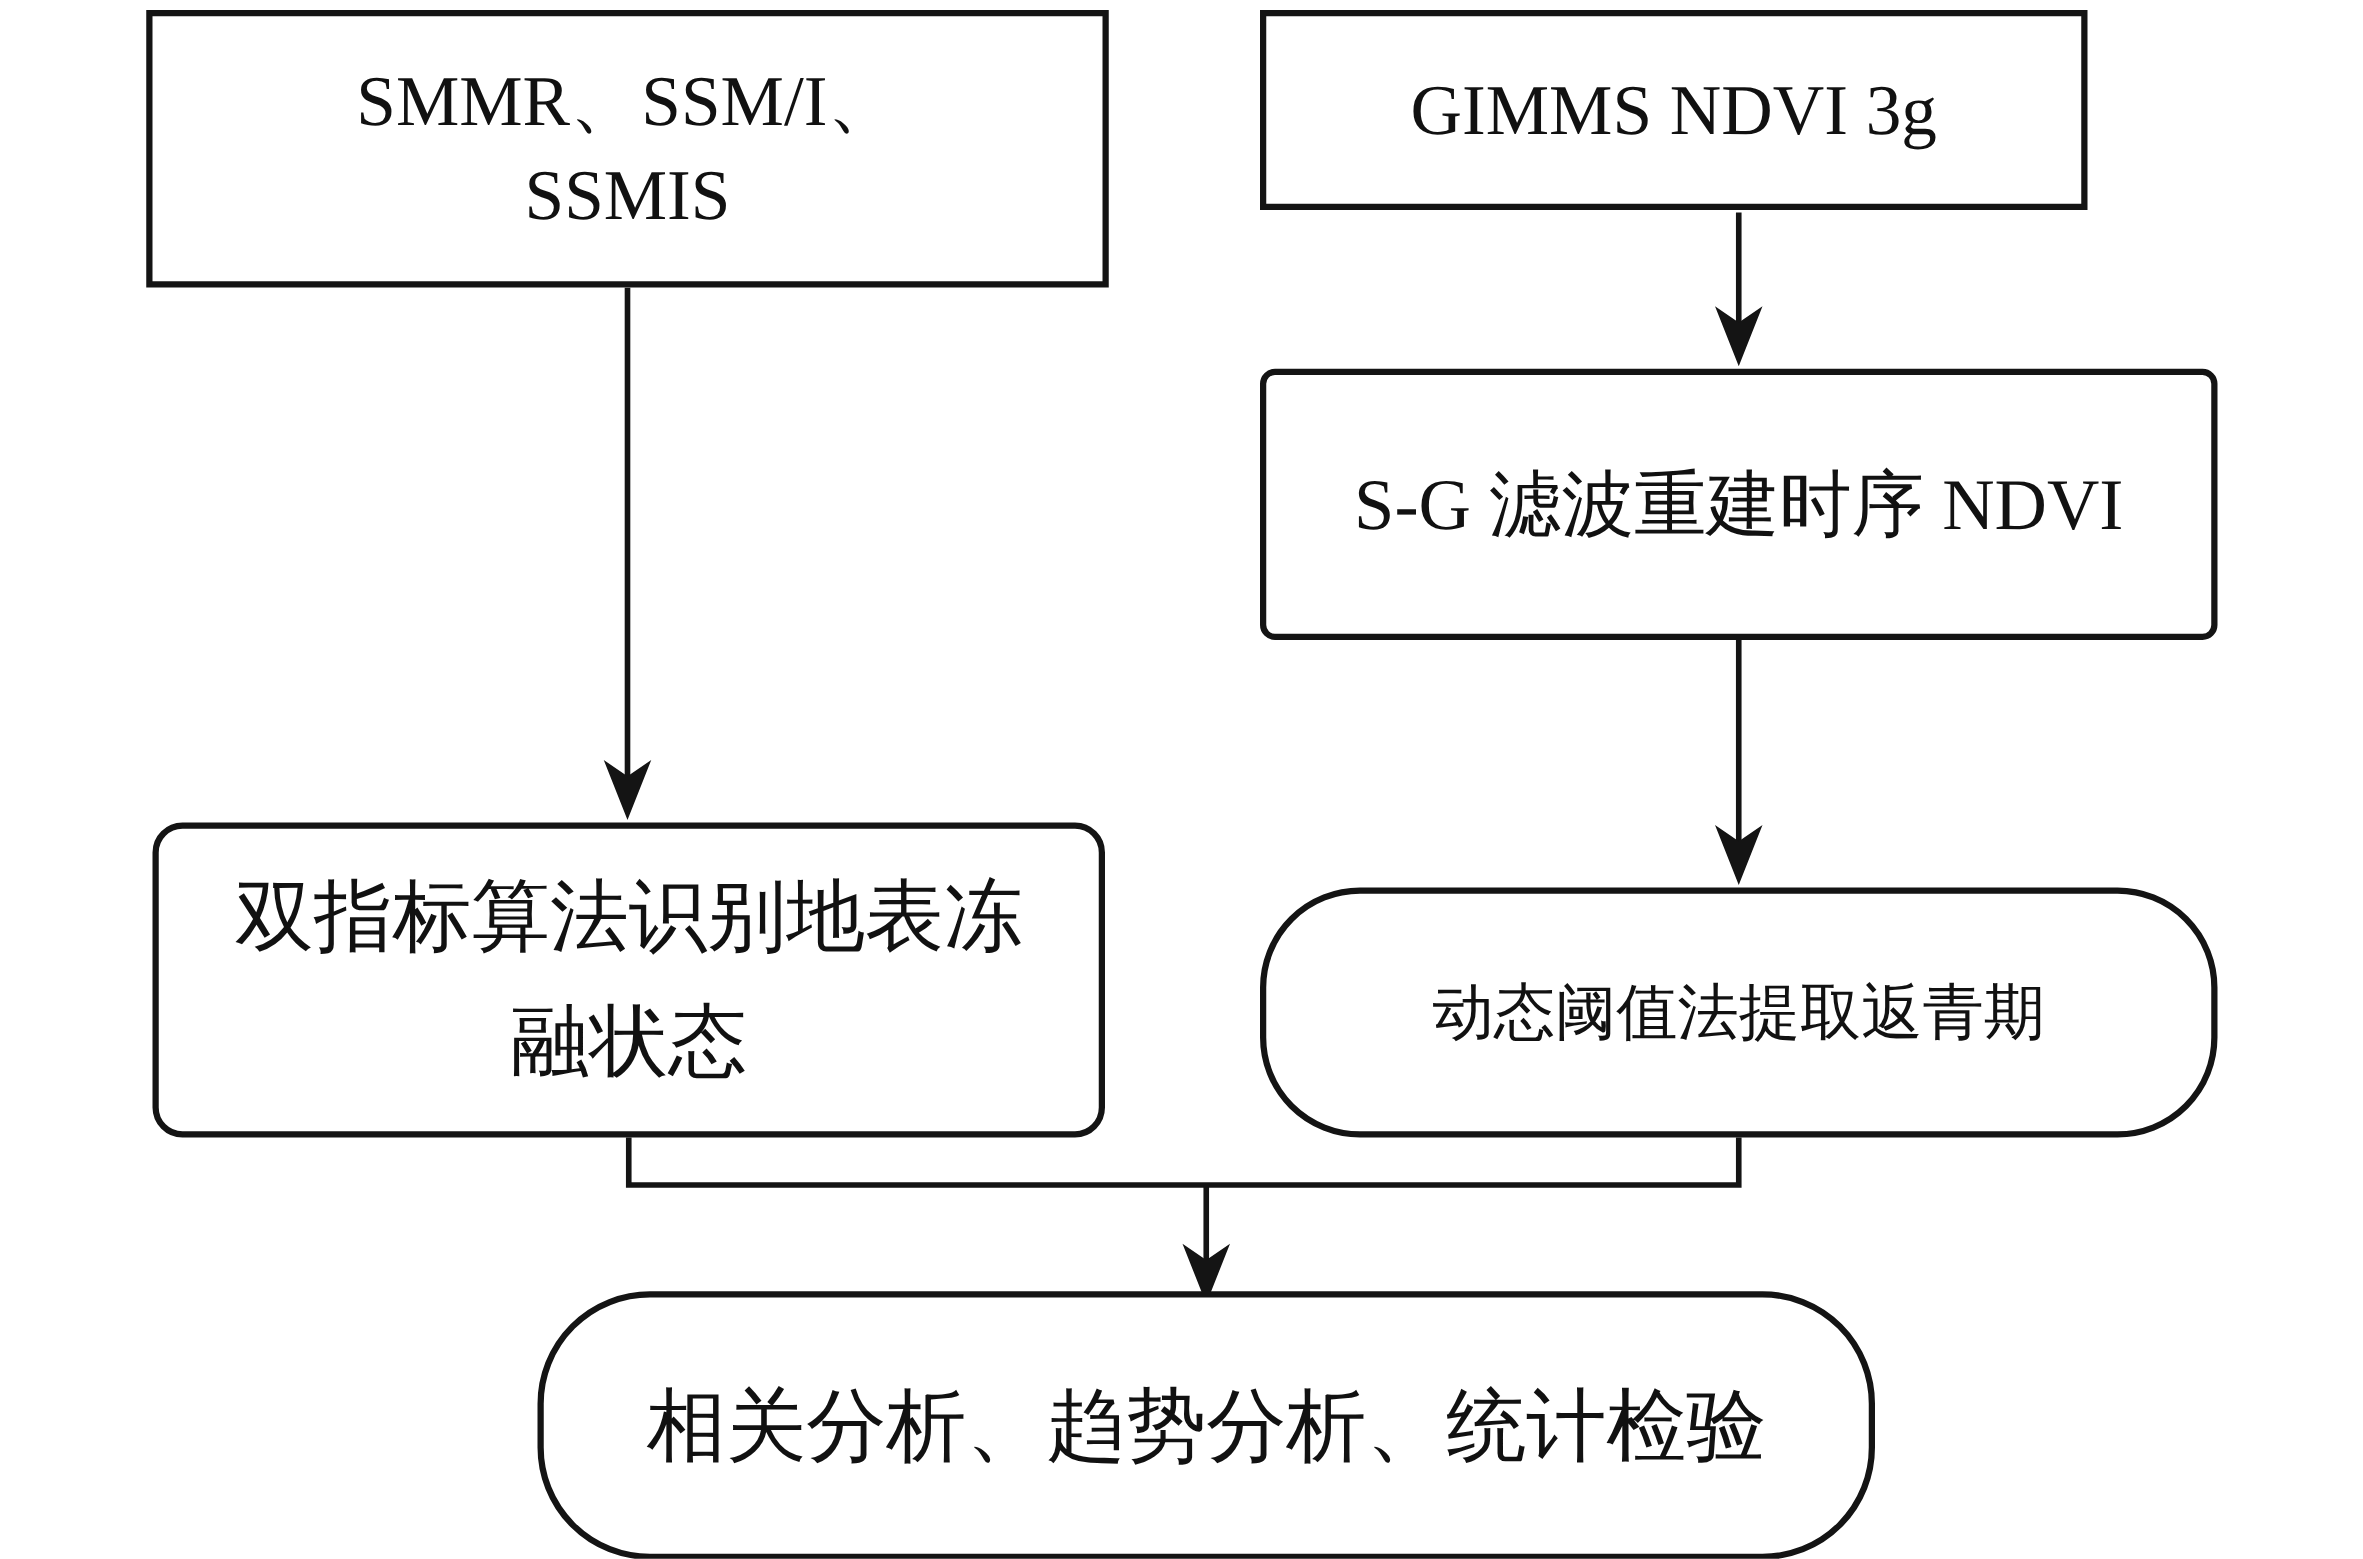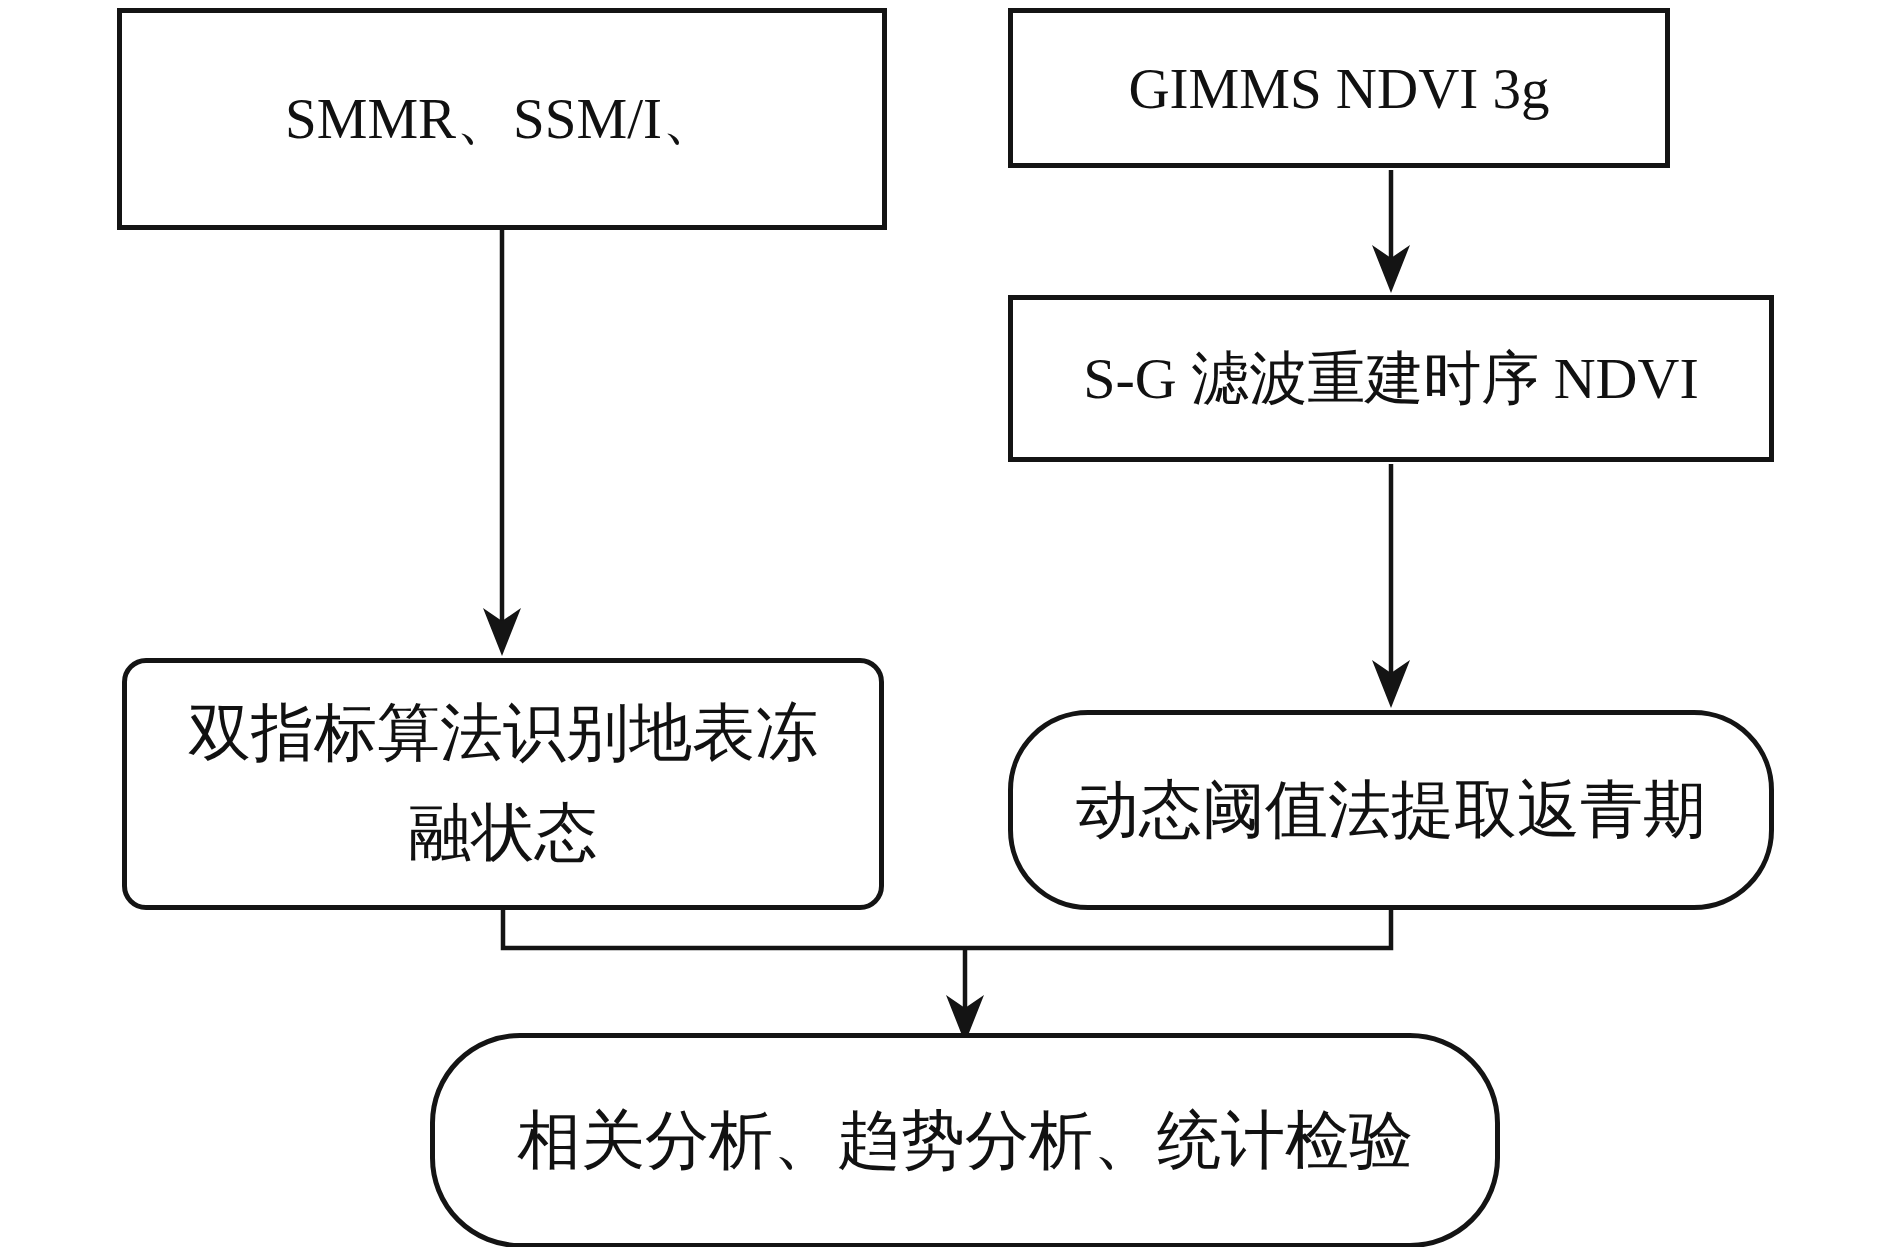--- a/index.html
+++ b/index.html
@@ -41,31 +41,32 @@
   }
   #node-sensors {
     left: 117px; top: 8px; width: 770px; height: 222px;
     font-size: 57px; line-height: 1.32;
   }
   #node-gimms {
     left: 1008px; top: 8px; width: 662px; height: 160px;
     font-size: 57px;
   }
   #node-sg {
-    left: 1008px; top: 295px; width: 766px; height: 167px;
+    left: 1008px; top: 295px; width: 766px; height: 217px;
     font-size: 58px;
+    border-radius: 12px;
   }
   #node-freeze {
     left: 122px; top: 658px; width: 762px; height: 252px;
     font-size: 63px; line-height: 1.58;
     border-radius: 24px;
   }
   #node-greenup {
     left: 1008px; top: 710px; width: 766px; height: 200px;
-    font-size: 63px;
+    font-size: 49px;
     border-radius: 80px;
   }
   #node-analysis {
     left: 430px; top: 1033px; width: 1070px; height: 215px;
     font-size: 64px;
     border-radius: 90px;
   }
   .stroke {
     stroke: #141414;
     stroke-width: 4.5;
@@ -99,20 +100,21 @@
   <path class="stroke" d="M 503,910 L 503,948 L 1391,948 L 1391,910"></path>
 
   <g>
     <line class="stroke" x1="965" y1="948" x2="965" y2="1011"></line>
     <polygon class="head" points="965,1043 946,995 965,1008 984,995"></polygon>
   </g>
 </svg>
 
 <div class="node rect" id="node-sensors">
   <span>SMMR、SSM/I、</span>
+  <span>SSMIS</span>
 </div>
 
 <div class="node rect" id="node-gimms">
   <span>GIMMS NDVI 3g</span>
 </div>
 
 <div class="node rect" id="node-sg">
   <span>S-G 滤波重建时序 NDVI</span>
 </div>
 

